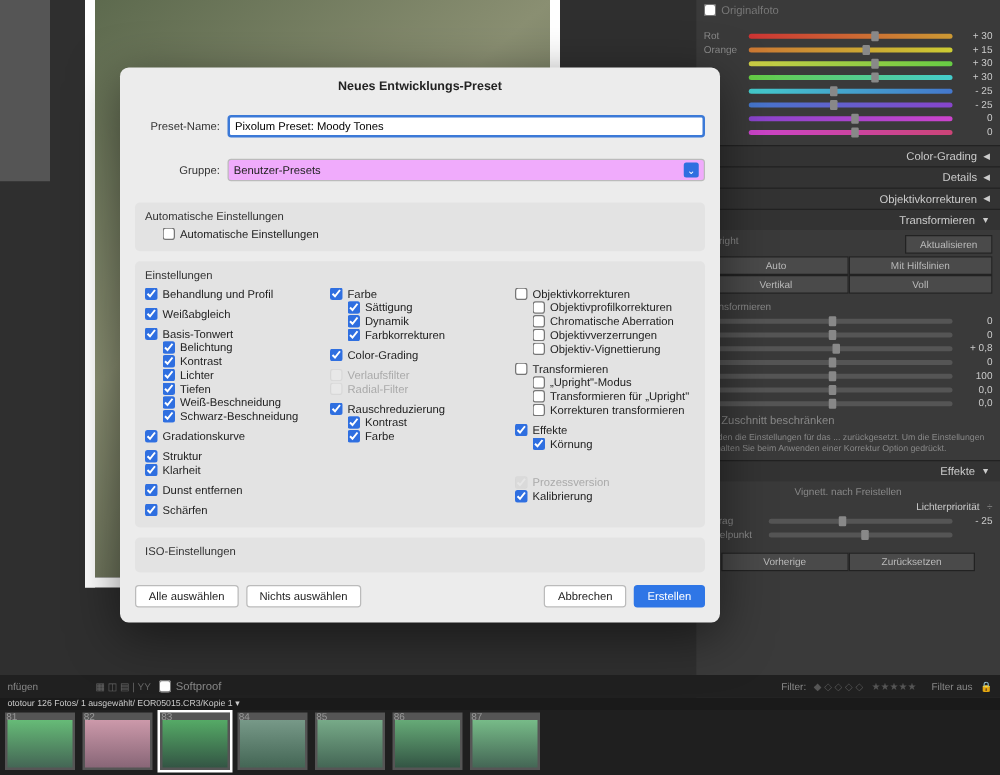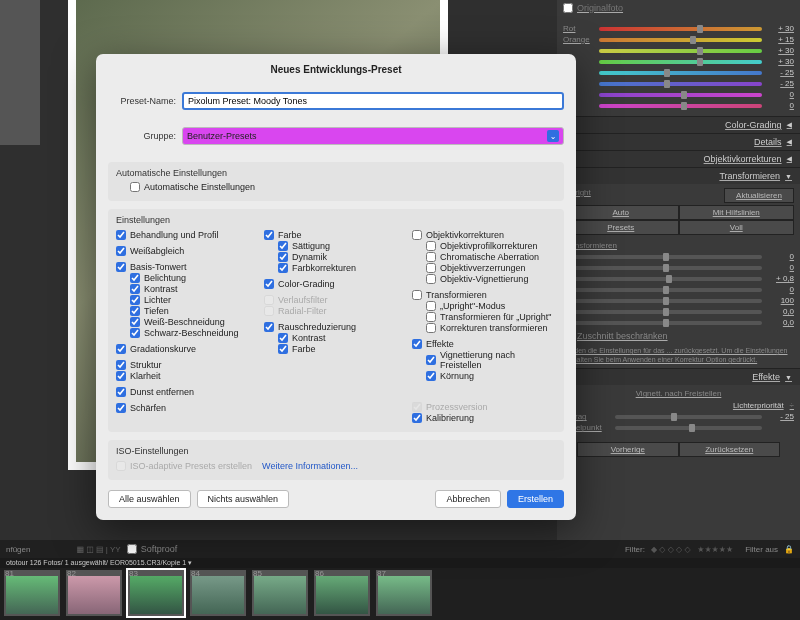--- a/index.html
+++ b/index.html
@@ -2,21 +2,21 @@
 <html><head>
 <meta charset="utf-8">
 <style>
   * { box-sizing: border-box; margin: 0; padding: 0; font-family: -apple-system, "Helvetica Neue", Arial, sans-serif; }
   body { width: 800px; height: 620px; overflow: hidden; background: #2b2b2b; position: relative; }
 
   
   .bg-app { position: absolute; inset: 0; background: #2f2f2f; }
   .bg-photo { position: absolute; left: 68px; top: 0; width: 380px; height: 470px; background: linear-gradient(140deg,#5d6a4e,#8a8f72 40%,#3b4433); border: 8px solid #fff; border-top: none; }
   .bg-left  { position: absolute; left: 0; top: 0; width: 40px; height: 145px; background: #555; }
-  .bg-right { position: absolute; right: 0; top: 0; width: 243px; height: 570px; background: #3a3a3a; color: #aaa; font-size: 8px; text-decoration: underline; }
+  .bg-right { position: absolute; right: 0; top: 0; width: 243px; height: 570px; background: #3a3a3a; color: #aaa; font-size: 8px; }
 
   
   .side-section-head { background: #333; color: #ccc; font-size: 9px; padding: 3px 8px; text-align: right; border-top: 1px solid #222; display: flex; justify-content: flex-end; align-items: center; gap: 5px;}
   .side-body { padding: 4px 6px; font-size: 8px; color: #888; }
   .side-row { display: flex; align-items: center; gap: 4px; margin: 2px 0; }
   .side-slider { flex: 1; height: 4px; background: #555; border-radius: 2px; position: relative; }
   .side-knob { position: absolute; top: -2px; width: 6px; height: 8px; background: #888; border-radius: 1px; }
   .side-val { width: 28px; text-align: right; color: #ccc; }
   .btn-gray { background: #4a4a4a; color: #bbb; font-size: 8px; padding: 2px 0; text-align: center; flex: 1; border: 1px solid #222; }
   .btn-row { display: flex; gap: 0; }
@@ -30,21 +30,21 @@
   .thumb .num { position: absolute; top: -1px; left: 1px; font-size: 8px; color: #999; }
   .thumb.sel { outline: 2px solid #fff; }
   .thumb-inner { position: absolute; inset: 6px 2px 2px; }
 
   
   .modal { position: absolute; left: 96px; top: 54px; width: 480px; background: #ececec; border-radius: 7px; box-shadow: 0 10px 40px rgba(0,0,0,.5); padding: 10px 12px 12px; font-size: 9px; color: #222; }
   .modal-title { text-align: center; font-weight: 600; font-size: 10px; margin-bottom: 10px; }
   .form-row { display: flex; align-items: center; margin: 17px 0; }
   .form-lbl { width: 74px; text-align: right; padding-right: 6px; color: #333; font-size: 9px;}
   .txt-input { flex: 1; border: 2px solid #3b79d7; border-radius: 3px; padding: 2px 4px; font-size: 9px; background: #fff; }
-  .select { flex: 1; background: #d946ef; border: 1px solid #bbb; border-radius: 3px; padding: 2px 4px; font-size: 9px; display: flex; justify-content: space-between; align-items: center; }
+  .select { flex: 1; background: #f0abfc; border: 1px solid #bbb; border-radius: 3px; padding: 2px 4px; font-size: 9px; display: flex; justify-content: space-between; align-items: center; }
   .select-caret { width: 12px; height: 12px; background: #2f6fe0; border-radius: 2px; color: #fff; display: flex; align-items: center; justify-content: center; font-size: 8px;}
 
   .group-box { background: #e3e3e3; border-radius: 4px; margin-top: 8px; padding: 6px 8px 8px; }
   .group-title { font-size: 9px; color: #333; margin-bottom: 4px; }
   .chk { display: flex; align-items: center; gap: 4px; font-size: 9px; margin: 1px 0; }
   .chk input { width: 10px; height: 10px; accent-color: #2f6fe0; }
   .chk.disabled { color: #aaa; }
   .chk.disabled input { opacity: .4; }
   .indent { margin-left: 14px; }
   .three-col { display: flex; gap: 4px; }
@@ -151,21 +151,21 @@
     <div class="side-body">
       <div class="btn-row" style="margin-bottom:2px">
           <div style="flex:1;color:#888;padding-left:2px">Upright</div>
           <div class="btn-gray" style="flex:0 0 70px">Aktualisieren</div>
         </div>
       <div class="btn-row">
           <div class="btn-gray">Auto</div>
           <div class="btn-gray">Mit Hilfslinien</div>
         </div>
       <div class="btn-row">
-          <div class="btn-gray">Presets</div>
+          <div class="btn-gray">Vertikal</div>
           <div class="btn-gray">Voll</div>
         </div>
       <div style="color:#888;margin:6px 0 2px">Transformieren</div>
       <div class="side-row">
           <div class="side-slider">
             <div class="side-knob" style="left:50%"></div>
           </div>
           <span class="side-val">0</span>
         </div>
       <div class="side-row">
@@ -456,47 +456,36 @@
         <div class="chk indent">
             <input type="checkbox" style="">
             <span>Korrekturen transformieren</span>
           </div>
         <div class="chk" style="margin-top:6px">
             <input type="checkbox" checked="" style="">
             <span>Effekte</span>
           </div>
         <div class="chk indent">
             <input type="checkbox" checked="" style="">
-            <span>Vignettierung nach Freistellen</span>
-          </div>
-        <div class="chk indent">
-            <input type="checkbox" checked="" style="">
             <span>Körnung</span>
           </div>
         <div class="chk disabled" style="margin-top:21px">
             <input type="checkbox" checked="" disabled="" style="">
             <span>Prozessversion</span>
           </div>
         <div class="chk">
             <input type="checkbox" checked="" style="">
             <span>Kalibrierung</span>
           </div>
       </div>
     </div>
   </div>
 
   <div class="group-box">
     <div class="group-title">ISO-Einstellungen</div>
-    <div style="display:flex;align-items:center">
-      <div class="chk disabled">
-          <input type="checkbox" disabled="" style="">
-          <span>ISO-adaptive Presets erstellen</span>
-        </div>
-      <span class="link">Weitere Informationen...</span>
-    </div>
   </div>
 
   <div class="bottom-row">
     <div style="display:flex;gap:6px">
       <button class="btn">Alle auswählen</button>
       <button class="btn">Nichts auswählen</button>
     </div>
     <div style="display:flex;gap:6px">
       <button class="btn">Abbrechen</button>
       <button class="btn primary">Erstellen</button>

